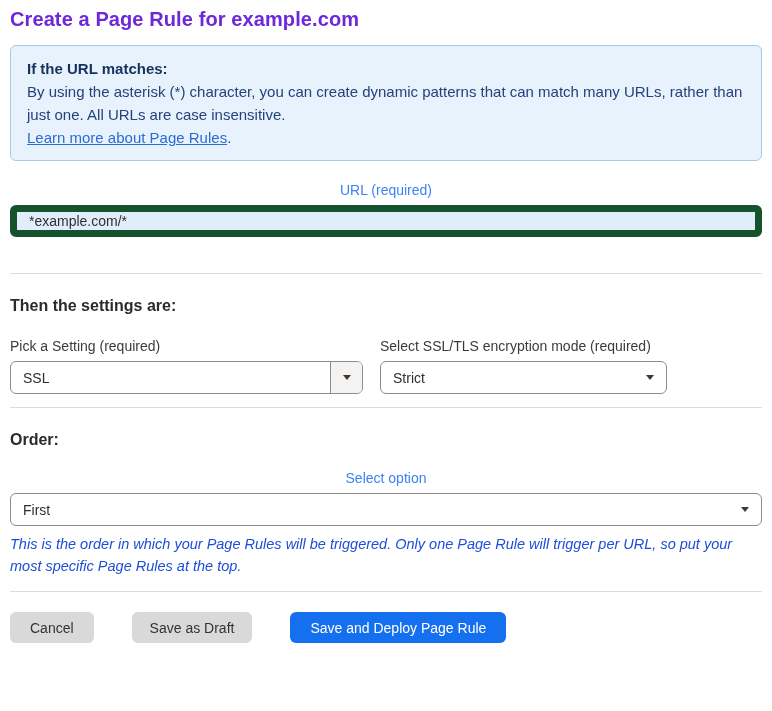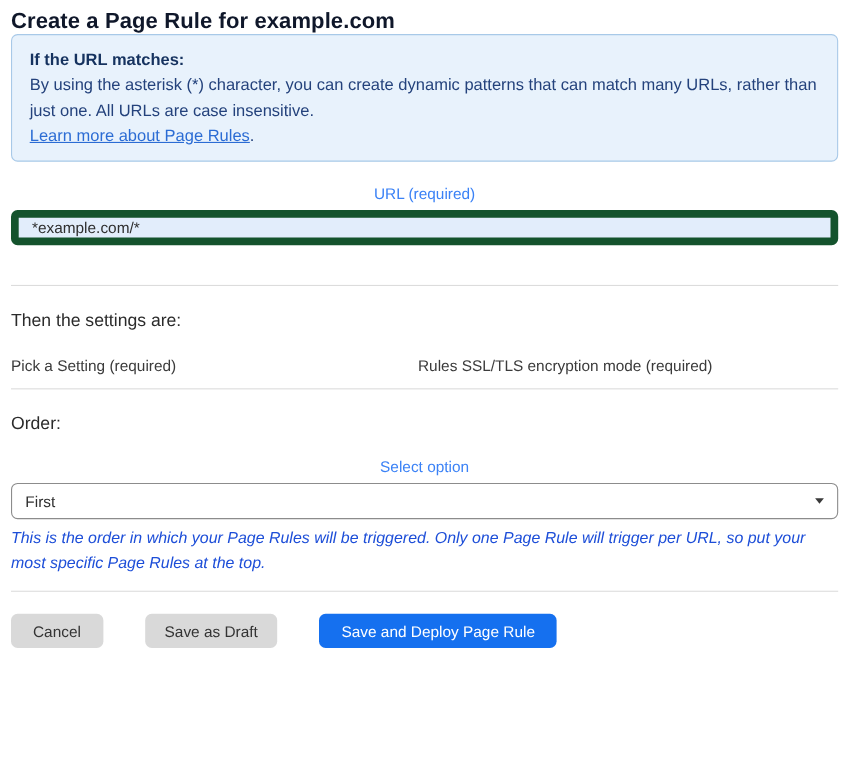--- a/index.html
+++ b/index.html
@@ -11,24 +11,25 @@
     color: #333;
     overflow: hidden;
   }
   .container {
     width: 772px;
     padding: 8px 10px 0 10px;
   }
   .page-title {
     font-size: 20px;
     font-weight: 700;
-    color: #0f172a;
+    color: #6d28d9;
     letter-spacing: 0.1px;
   }
   .info-box {
+    margin-top: 14px;
     background: #e8f2fc;
     border: 1px solid #a8c9e8;
     border-radius: 6px;
     padding: 11px 16px;
     font-size: 15px;
     line-height: 23px;
     color: #24427c;
   }
   .info-box .info-heading {
     font-weight: 700;
@@ -62,21 +63,21 @@
     border: none;
     border-top: 1px solid #dcdcdc;
     height: 0;
   }
   .divider-1 { margin-top: 36px; }
   .divider-2 { margin-top: 13px; }
   .divider-3 { margin-top: 14px; }
   .section-heading {
     margin-top: 23px;
     font-size: 16px;
-    font-weight: 400;
+    font-weight: 700;
     color: #2b2b2b;
   }
   .selects-labels {
     margin-top: 23px;
     display: flex;
   }
   .selects-labels .col1 { width: 353px; margin-right: 17px; font-size: 14px; color: #3b3b3b; }
   .selects-labels .col2 { width: 287px; font-size: 14px; color: #3b3b3b; }
   .selects-row {
     margin-top: 7px;
@@ -181,23 +182,35 @@
 
   <div class="field-label">URL (required)</div>
   <input class="url-input" type="text" value="*example.com/*" style="">
 
   <hr class="divider divider-1">
 
   <div class="section-heading">Then the settings are:</div>
 
   <div class="selects-labels">
     <div class="col1">Pick a Setting (required)</div>
-    <div class="col2">Rules SSL/TLS encryption mode (required)</div>
-  </div>
-
+    <div class="col2">Select SSL/TLS encryption mode (required)</div>
+  </div>
+
+  <div class="selects-row">
+    <div class="select-box select-setting">
+      <div class="value-area">SSL</div>
+      <div class="arrow-area">
+        <span class="caret"></span>
+      </div>
+    </div>
+    <div class="select-box select-mode">
+      <span>Strict</span>
+      <span class="caret"></span>
+    </div>
+  </div>
 
 
   <hr class="divider divider-2">
 
   <div class="section-heading">Order:</div>
 
   <div class="field-label">Select option</div>
 
   <div class="selects-row">
     <div class="select-box select-order">

